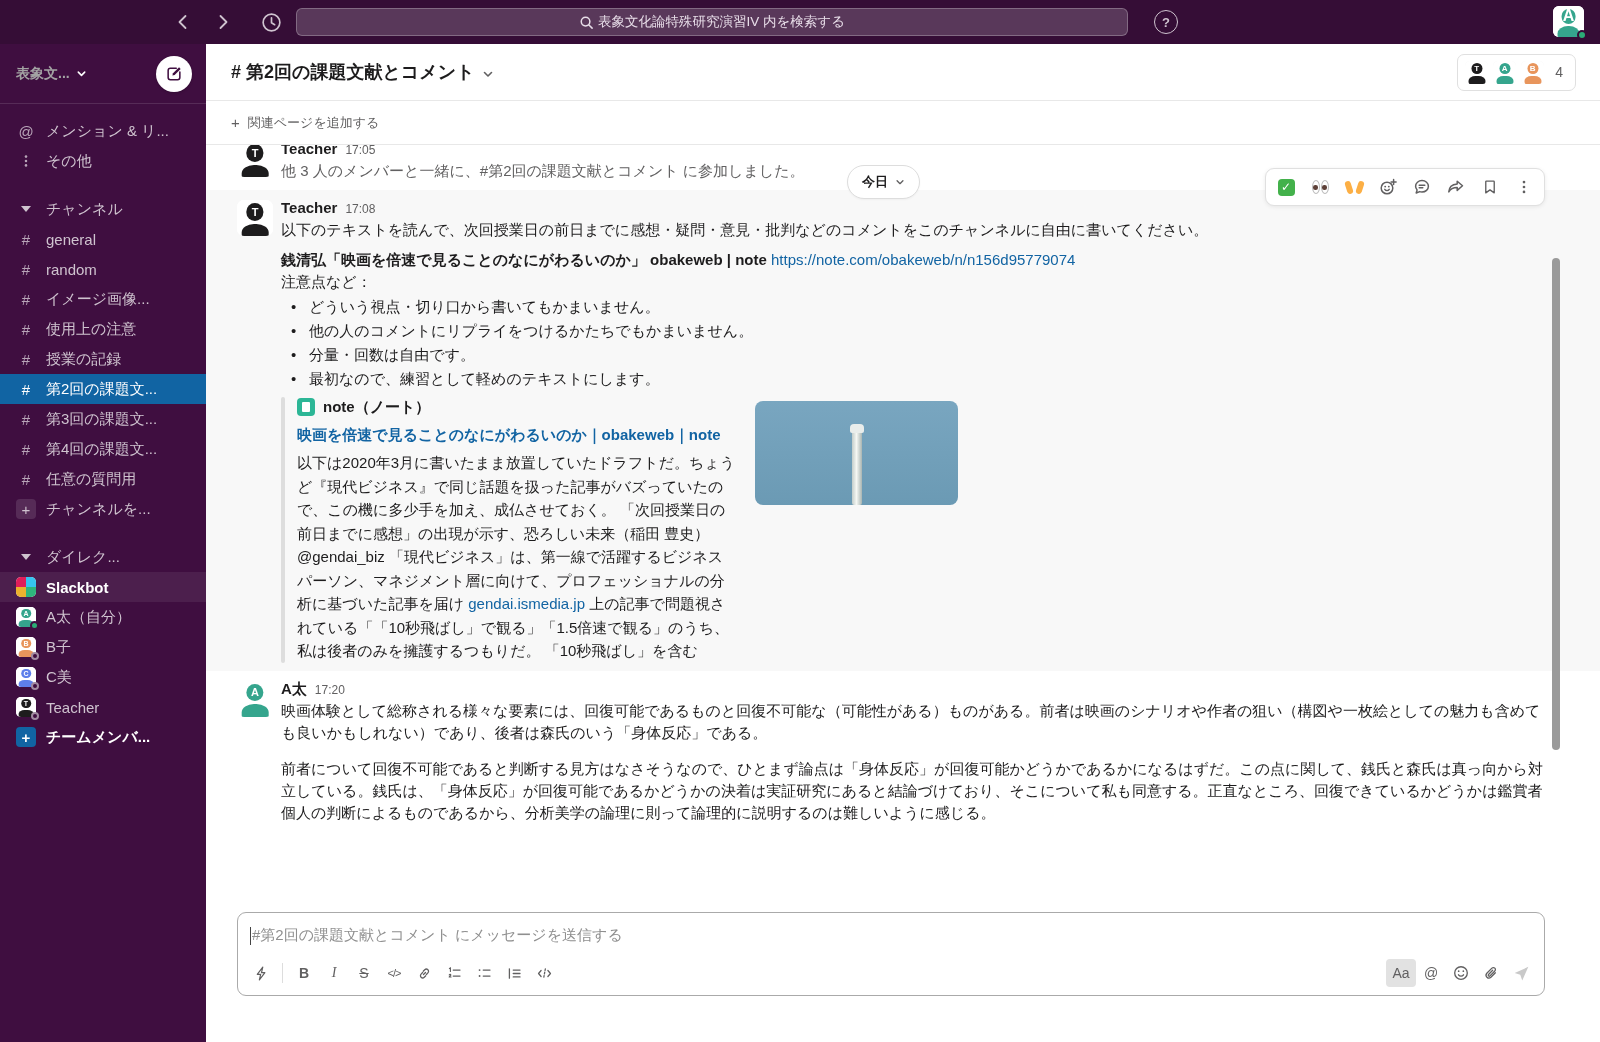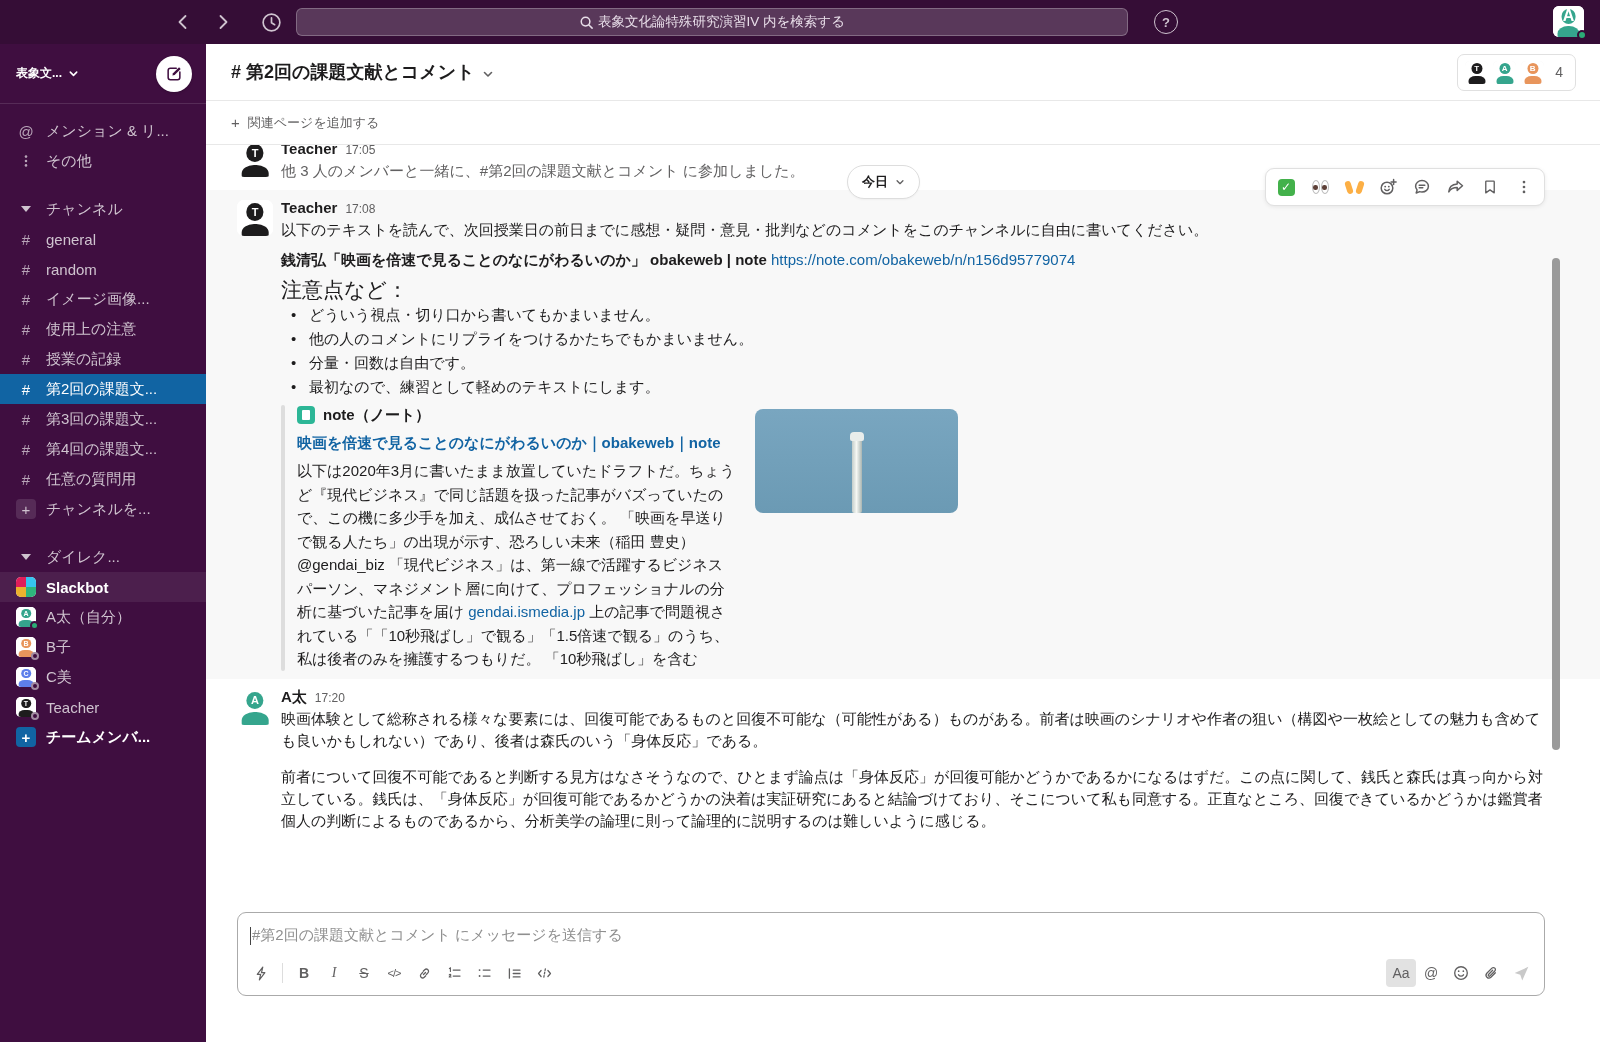--- a/index.html
+++ b/index.html
@@ -36,21 +36,21 @@
   .dot.off { background:#3f0e40; border:2px solid #a18ba1; width:8px; height:8px; }
   .dot.topbar-on { background:#2bac76; border:2.5px solid #350d36; width:10px; height:10px; }
 
   
   .shell { flex:1; display:flex; min-height:0; }
 
   
   .sidebar { width:206px; background:#3f0e40; flex:none; color:#cfc3cf; display:flex; flex-direction:column; }
   .ws-header { height:60px; border-bottom:1px solid rgba(255,255,255,0.12); display:flex; align-items:center;
     padding:0 14px 0 16px; justify-content:space-between; flex:none; }
-  .ws-name { color:#ffffff; font-weight:900; font-size:12px; display:flex; align-items:center; gap:6px; }
+  .ws-name { color:#a3a3a3; font-weight:900; font-size:14px; display:flex; align-items:center; gap:6px; }
   .compose-btn { width:36px; height:36px; background:#fff; border-radius:50%; display:flex; align-items:center; justify-content:center;
     box-shadow:0 1px 3px rgba(0,0,0,.2); }
   .s-scroll { padding-top:12px; overflow:hidden; }
   .s-item { height:30px; display:flex; align-items:center; gap:10px; padding:0 16px; font-size:15px; white-space:nowrap; }
   .s-item .s-ico { width:20px; text-align:center; flex:none; font-size:15px; color:#b8a5b8; display:flex; align-items:center; justify-content:center; }
   .s-item.active { background:#1164a3; color:#fff; }
   .s-item.active .s-ico { color:#fff; }
   .s-item.hovered { background:rgba(255,255,255,0.07); }
   .s-item.boldwhite { color:#fff; font-weight:900; }
   .s-section { margin-top:18px; height:30px; display:flex; align-items:center; gap:10px; padding:0 16px; font-size:15px; }
@@ -87,21 +87,21 @@
   .msg-author { font-weight:900; font-size:15px; }
   .msg-time { font-size:12px; color:#616061; }
   .msg-text { font-size:15px; line-height:22px; }
   .joinmsg { margin-top:-14px; }
   .joinmsg .msg-text { color:#616061; }
   .hoverbg { background:#f8f8f8; }
 
   .headline { margin-top:8px; font-size:15px; line-height:22px; }
   .headline b { font-weight:900; }
   a.bluelink { color:#1264a3; text-decoration:none; }
-  .notes-label { margin-top:8px; font-size:21px; line-height:22px; }
+  .notes-label { margin-top:0; font-size:15px; line-height:22px; }
   ul.blt { list-style:none; margin-top:2px; }
   ul.blt li { position:relative; padding-left:28px; font-size:15px; line-height:24px; }
   ul.blt li::before { content:"•"; position:absolute; left:10px; font-size:15px; }
 
   .attachment { margin-top:6px; display:flex; }
   .att-bar { width:4px; border-radius:4px; background:#ddd; flex:none; }
   .att-flex { display:flex; gap:18px; padding-left:12px; }
   .att-col { width:440px; flex:none; }
   .att-provider { display:flex; align-items:center; gap:8px; font-size:15px; font-weight:900; line-height:20px; }
   .note-ico { width:18px; height:18px; border-radius:4px; background:#2cb696; display:flex; align-items:center; justify-content:center; }
@@ -494,21 +494,21 @@
               <div class="att-flex">
                 <div class="att-col">
                   <div class="att-provider">
                     <span class="note-ico">
                         <i></i>
                       </span>
                     <span>note（ノート）</span>
                   </div>
                   <div class="att-title"><span>映画を倍速で見ることのなにがわるいのか｜obakeweb｜note</span></div>
                   <div class="att-desc">
-                    <span>以下は2020年3月に書いたまま放置していたドラフトだ。ちょうど『現代ビジネス』で同じ話題を扱った記事がバズっていたので、この機に多少手を加え、成仏させておく。 「映画を早送りで観る人たち」の出現が示す、恐ろしい未来（稲田 豊史） @gendai_biz 「現代ビジネス」は、第一線で活躍するビジネスパーソン、マネジメント層に向けて、プロフェッショナルの分析に基づいた記事を届け </span><a class="bluelink">gendai.ismedia.jp</a><span> 上の記事で問題視されている「「10秒飛ばし」で観る」「1.5倍速で観る」のうち、私は後者のみを擁護するつもりだ。 「10秒飛ばし」を含む</span>
+                    <span>以下は2020年3月に書いたまま放置していたドラフトだ。ちょうど『現代ビジネス』で同じ話題を扱った記事がバズっていたので、この機に多少手を加え、成仏させておく。 「次回授業日の前日までに感想」の出現が示す、恐ろしい未来（稲田 豊史） @gendai_biz 「現代ビジネス」は、第一線で活躍するビジネスパーソン、マネジメント層に向けて、プロフェッショナルの分析に基づいた記事を届け </span><a class="bluelink">gendai.ismedia.jp</a><span> 上の記事で問題視されている「「10秒飛ばし」で観る」「1.5倍速で観る」のうち、私は後者のみを擁護するつもりだ。 「10秒飛ばし」を含む</span>
                   </div>
                 </div>
                 <div class="thumb">
                   <div class="tower"></div>
                   <div class="cap"></div>
                 </div>
               </div>
             </div>
           </div>
         </div>

